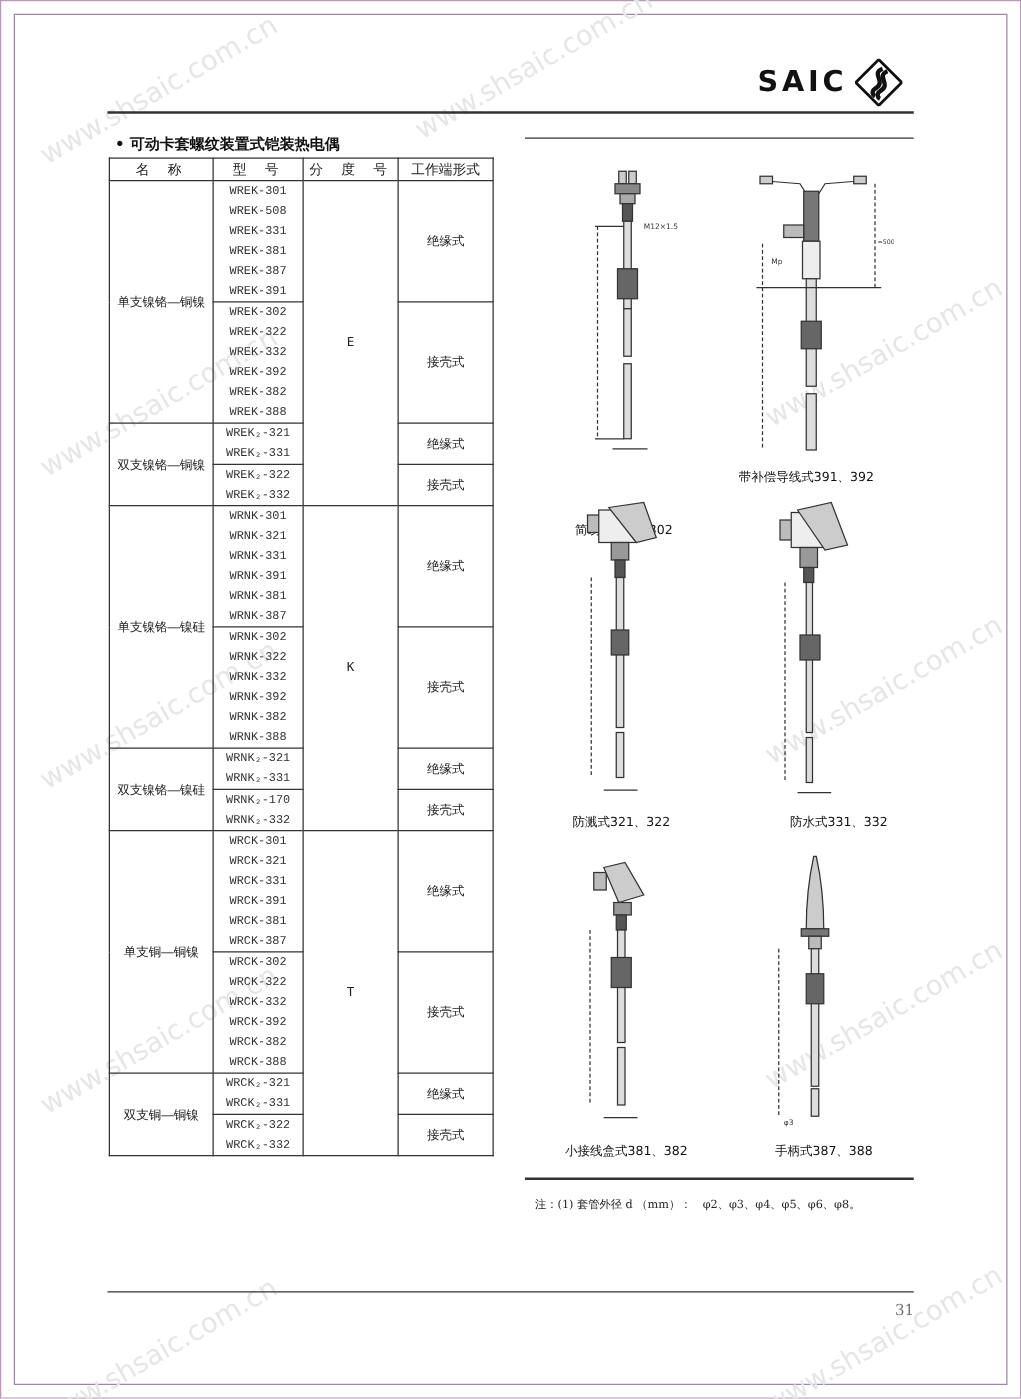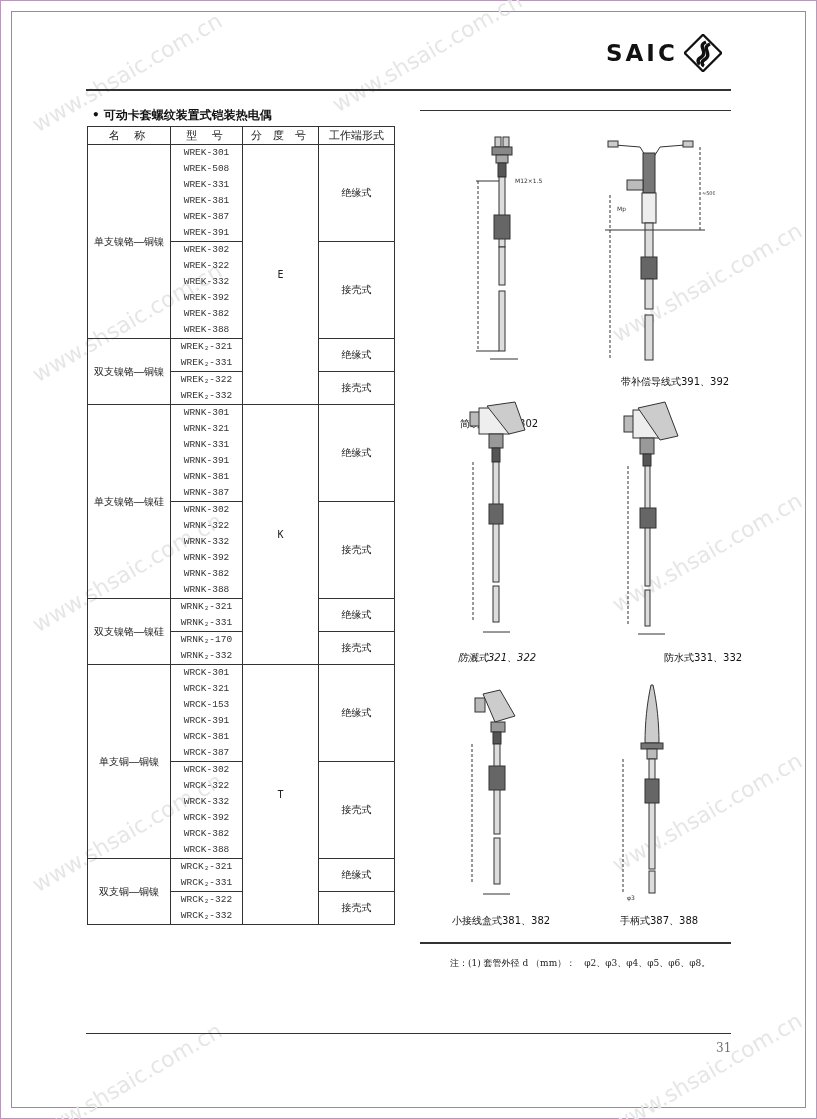--- a/index.html
+++ b/index.html
@@ -1,36 +1,36 @@
 <!DOCTYPE html>
 <html><head>
 <meta charset="utf-8">
 <style>
   html,body{margin:0;padding:0;}
   body{width:817px;height:1119px;position:relative;background:#fff;overflow:hidden;
        font-family:"DejaVu Serif","Liberation Serif",serif;color:#222;}
   .outer{position:absolute;left:0;top:0;width:815px;height:1117px;border:1px solid #b79ab8;}
   .page{position:absolute;left:11px;top:11px;width:793px;height:1095px;border:1px solid #9a8aa0;}
-  .logo{position:absolute;left:606px;top:38px;height:30px;display:flex;align-items:center;}
+  .logo{position:absolute;left:606px;top:51px;height:30px;display:flex;align-items:center;}
   .logo-text{font-family:"DejaVu Sans","Liberation Sans",sans-serif;font-weight:bold;font-size:23px;letter-spacing:3px;color:#111;}
   .logo-mark{margin-left:6px;width:38px;height:38px;position:relative;}
   .rule{position:absolute;background:#333;}
   .title{position:absolute;left:92px;top:107px;font-family:"DejaVu Sans","Liberation Sans",sans-serif;font-weight:bold;font-size:12px;color:#111;}
   table.spec{position:absolute;left:87px;top:126px;border-collapse:collapse;font-size:10px;}
   table.spec td, table.spec th{border:1px solid #333;text-align:center;padding:0;}
   table.spec th{height:17px;font-weight:normal;font-family:Liberation Mono, monospace;font-size:11px;letter-spacing:4px;}
   table.spec th.nospace{letter-spacing:0;}
   .c1{width:82px;font-family:Liberation Sans, sans-serif;font-size:10px;}
   .c2{width:71px;}
   .c3{width:75px;font-family:"DejaVu Sans Mono","Liberation Mono",monospace;}
   .c4{width:75px;font-family:"DejaVu Sans","Liberation Sans",sans-serif;font-size:10px;}
   .models div{height:16px;line-height:16px;font-family:"Liberation Mono","DejaVu Sans Mono",monospace;font-size:9.5px;color:#333;}
   .figure{position:absolute;}
   .caption{position:absolute;font-family:"DejaVu Sans","Liberation Sans",sans-serif;font-size:10px;color:#111;white-space:nowrap;}
-  .note{position:absolute;left:428px;top:957px;font-size:9px;color:#222;white-space:nowrap;margin-left:22px;}
+  .note{position:absolute;left:428px;top:957px;font-size:9px;color:#222;white-space:nowrap;}
   .pageno{position:absolute;left:716px;top:1041px;font-size:12px;color:#737373;}
   .wm{position:absolute;font-family:"DejaVu Sans","Liberation Sans",sans-serif;font-size:22px;color:#e6e6e6;transform:rotate(-30deg);white-space:nowrap;pointer-events:none;z-index:0;}
 </style>
 </head>
 <body>
 
 <div class="outer"></div>
 <div class="page"></div>
 
 <div class="wm" style="left:20px;top:60px;">www.shsaic.com.cn</div>
@@ -58,21 +58,21 @@
 <div class="rule" style="left:86px;top:89px;width:645px;height:1.5px;"></div>
 <div class="rule" style="left:420px;top:110px;width:311px;height:1px;"></div>
 
 <div class="title">• 可动卡套螺纹装置式铠装热电偶</div>
 
 <table class="spec">
   <thead>
     <tr>
       <th class="c1">名 称</th>
       <th class="c2">型 号</th>
-      <th class="c3" style="font-family:Liberation Sans, sans-serif;">分 度 号</th>
+      <th class="c3" style="font-family:Liberation Mono, monospace;">分 度 号</th>
       <th class="c4 nospace">工作端形式</th>
     </tr>
   </thead>
   <tbody>
 
     <tr>
       <td class="c1" rowspan="2">单支镍铬—铜镍</td>
       <td class="c2 models">
         <div>WREK-301</div>
           <div>WREK-508</div>
@@ -149,21 +149,21 @@
           <div>WRNK₂-332</div>
       </td>
       <td class="c4">接壳式</td>
     </tr>
 
     <tr>
       <td class="c1" rowspan="2">单支铜—铜镍</td>
       <td class="c2 models">
         <div>WRCK-301</div>
           <div>WRCK-321</div>
-          <div>WRCK-153</div>
+          <div>WRCK-331</div>
           <div>WRCK-391</div>
           <div>WRCK-381</div>
           <div>WRCK-387</div>
       </td>
       <td class="c3" rowspan="4">T</td>
       <td class="c4">绝缘式</td>
     </tr>
     <tr>
       <td class="c2 models">
         <div>WRCK-302</div>
@@ -226,53 +226,53 @@
     <rect x="36" y="122" width="16" height="22" fill="#666"></rect>
     <rect x="40" y="144" width="8" height="30" fill="#ddd"></rect>
     <rect x="40" y="180" width="8" height="45" fill="#ddd"></rect>
     <line x1="95" y1="12" x2="95" y2="95" stroke-dasharray="3,2"></line>
     <line x1="0" y1="95" x2="100" y2="95"></line>
     <line x1="5" y1="60" x2="5" y2="225" stroke-dasharray="3,2"></line>
   </g>
   <text x="12" y="76" font-size="6" font-family="DejaVu Sans, sans-serif" fill="#333">Mp</text>
   <text x="97" y="60" font-size="5" font-family="DejaVu Sans, sans-serif" fill="#333">≈500</text>
 </svg>
-<div class="caption" style="left:621px;top:375px;">带补偿导线式391、392</div>
+<div class="caption" style="left:591px;top:375px;">带补偿导线式391、392</div>
 
 <svg class="figure" style="left:465px;top:400px;" width="90" height="240" viewBox="0 0 90 240">
   <g stroke="#333" fill="none" stroke-width="1">
     <rect x="5" y="12" width="10" height="14" fill="#bbb"></rect>
     <rect x="14" y="8" width="30" height="26" fill="#eee"></rect>
     <path d="M22 6 L50 2 L60 30 L44 34 Z" fill="#ccc"></path>
     <rect x="24" y="34" width="14" height="14" fill="#999"></rect>
     <rect x="27" y="48" width="8" height="14" fill="#555"></rect>
     <rect x="28" y="62" width="6" height="120" fill="#ddd"></rect>
     <rect x="24" y="104" width="14" height="20" fill="#666"></rect>
     <rect x="28" y="186" width="6" height="36" fill="#ddd"></rect>
     <line x1="8" y1="62" x2="8" y2="222" stroke-dasharray="3,2"></line>
     <line x1="18" y1="232" x2="45" y2="232"></line>
   </g>
 </svg>
-<div class="caption" style="left:458px;top:651px;font-style:italic;">防溅式321、322</div>
+<div class="caption" style="left:458px;top:651px;">防溅式321、322</div>
 
 <svg class="figure" style="left:620px;top:400px;" width="90" height="240" viewBox="0 0 90 240">
   <g stroke="#333" fill="none" stroke-width="1">
     <rect x="4" y="16" width="10" height="16" fill="#bbb"></rect>
     <rect x="13" y="10" width="28" height="28" fill="#eee"></rect>
     <path d="M18 8 L45 2 L58 36 L40 40 Z" fill="#ccc"></path>
     <rect x="20" y="38" width="14" height="16" fill="#999"></rect>
     <rect x="23" y="54" width="8" height="12" fill="#555"></rect>
     <rect x="25" y="66" width="5" height="120" fill="#ddd"></rect>
     <rect x="20" y="108" width="16" height="20" fill="#666"></rect>
     <rect x="25" y="190" width="5" height="36" fill="#ddd"></rect>
     <line x1="8" y1="66" x2="8" y2="226" stroke-dasharray="3,2"></line>
     <line x1="18" y1="234" x2="45" y2="234"></line>
   </g>
 </svg>
-<div class="caption" style="left:648px;top:651px;padding-left:16px;">防水式331、332</div>
+<div class="caption" style="left:616px;top:651px;padding-left:16px;">防水式331、332</div>
 
 <svg class="figure" style="left:465px;top:688px;" width="80" height="215" viewBox="0 0 80 215">
   <g stroke="#333" fill="none" stroke-width="1">
     <rect x="10" y="10" width="10" height="14" fill="#bbb"></rect>
     <path d="M18 6 L35 2 L50 28 L30 34 Z" fill="#ccc"></path>
     <rect x="26" y="34" width="14" height="10" fill="#999"></rect>
     <rect x="28" y="44" width="8" height="12" fill="#555"></rect>
     <rect x="29" y="56" width="6" height="90" fill="#ddd"></rect>
     <rect x="24" y="78" width="16" height="24" fill="#666"></rect>
     <rect x="29" y="150" width="6" height="46" fill="#ddd"></rect>

